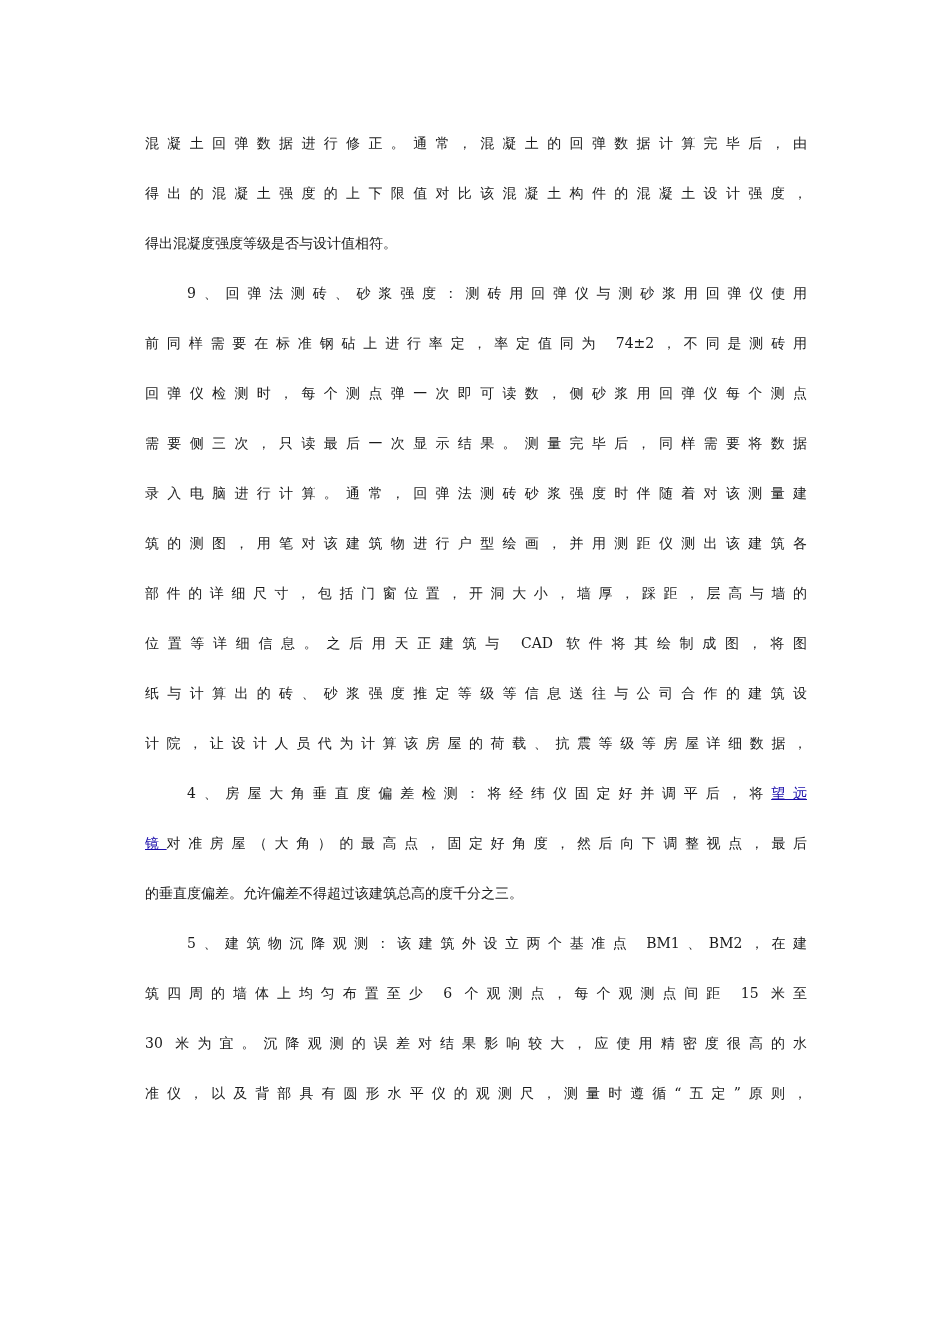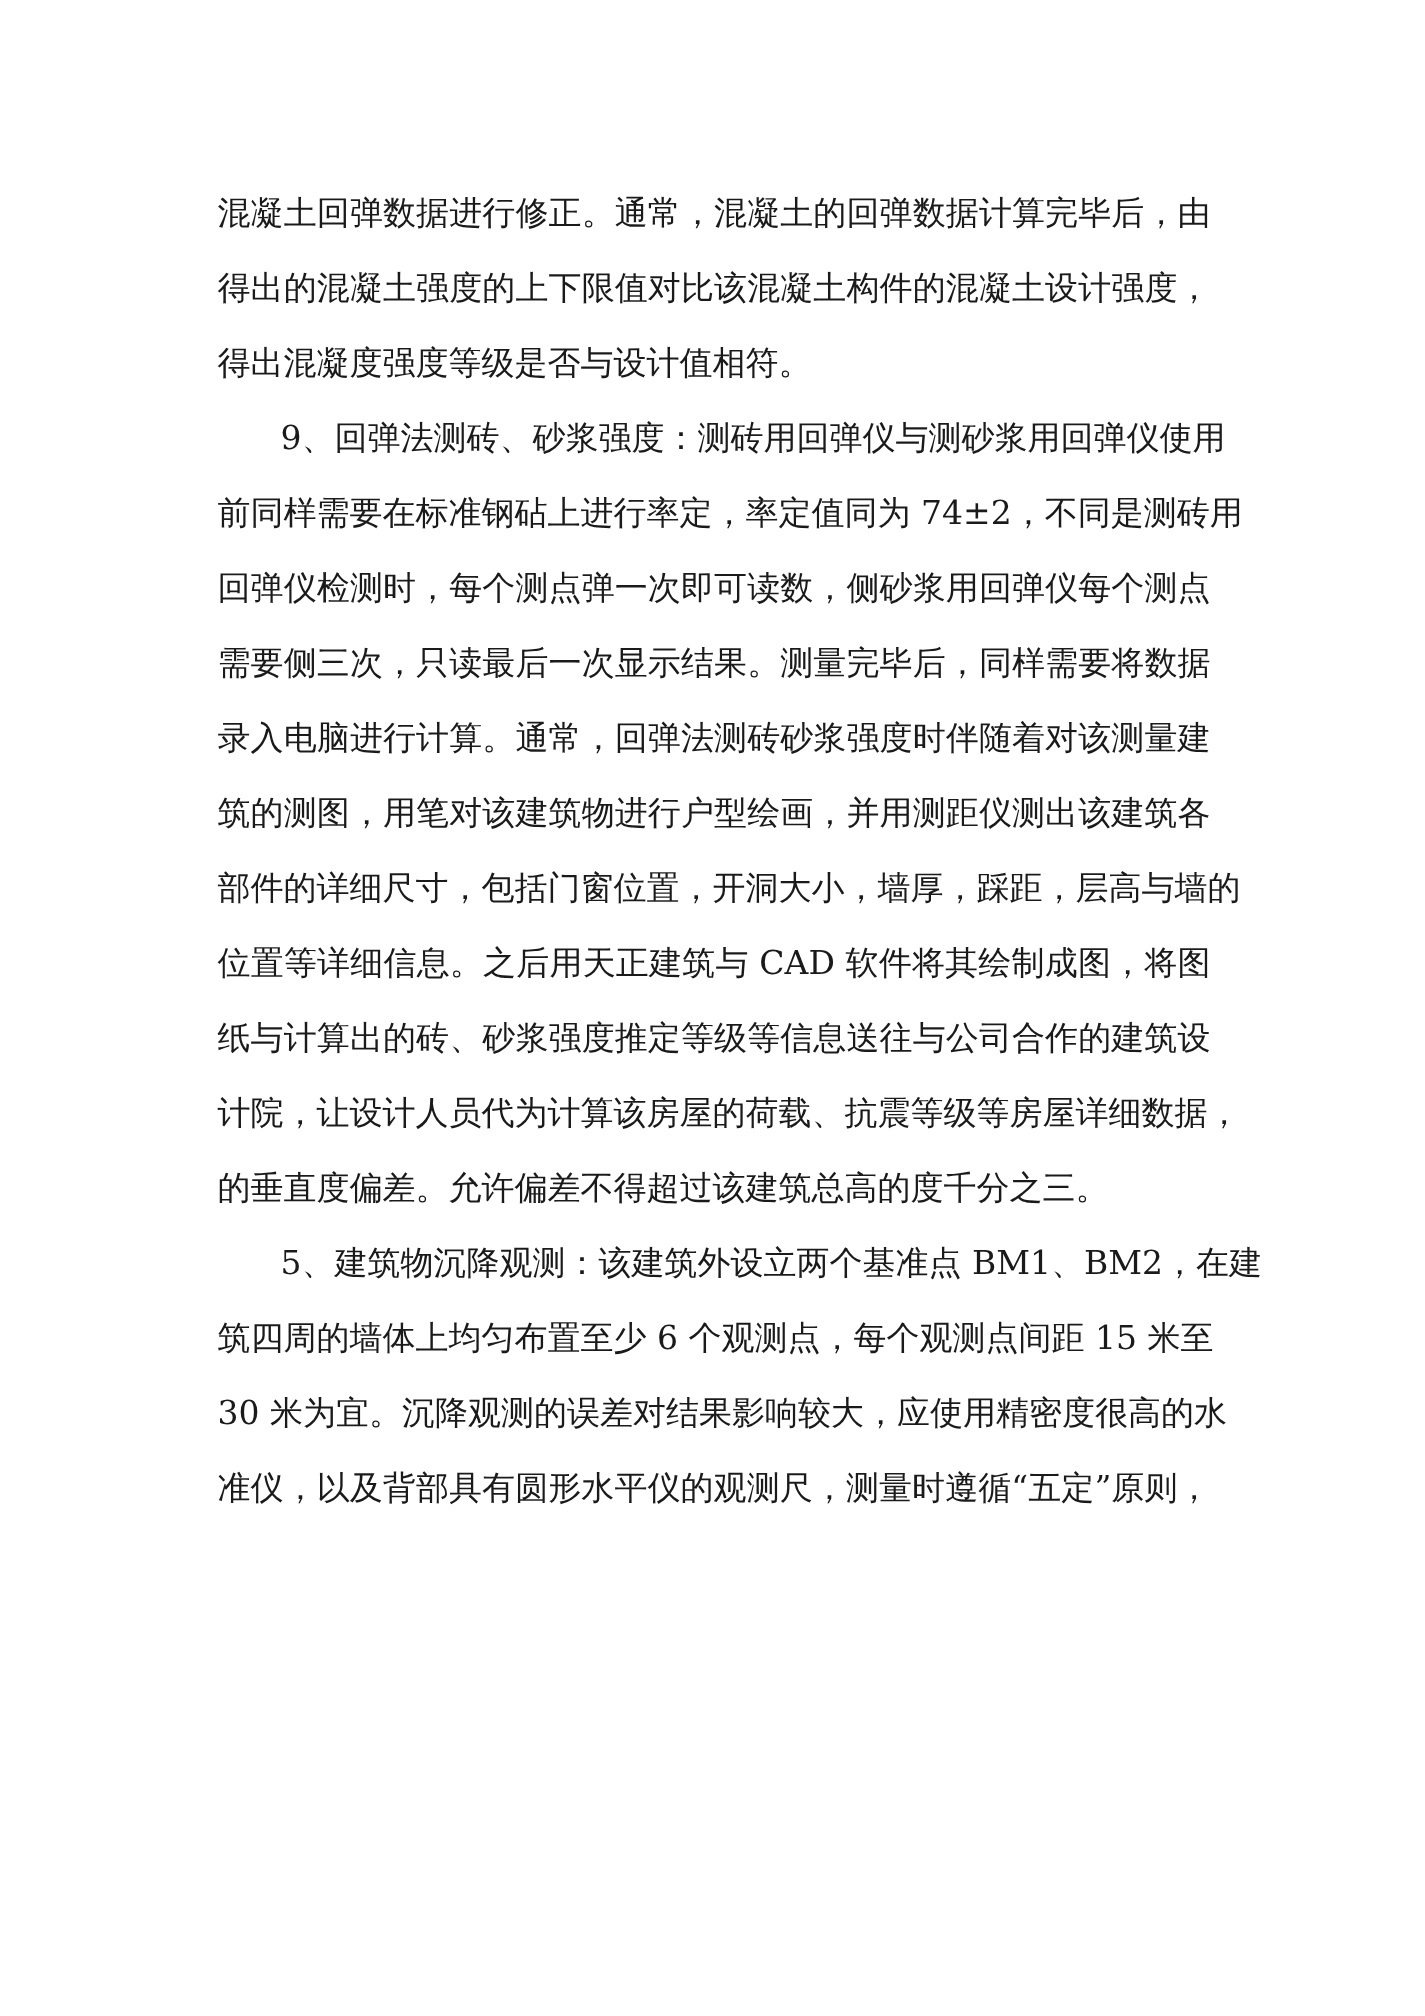--- a/index.html
+++ b/index.html
@@ -1,19 +1,19 @@
 <!DOCTYPE html>
 <html><head>
 <meta charset="utf-8">
 <style>
   html, body { margin: 0; padding: 0; background: #ffffff; }
   body { width: 950px; height: 1344px; position: relative; overflow: hidden;
          font-family: "DejaVu Serif", "Liberation Serif", serif; color: #1a1a1a; }
   .page { position: absolute; left: 145px; top: 118px; width: 662px; }
-  .line { height: 50px; line-height: 50px; font-size: 22px; white-space: nowrap;
+  .line { height: 50px; line-height: 50px; font-size: 14px; white-space: nowrap;
           text-align: justify; text-align-last: justify; letter-spacing: 0; }
   .line.last { text-align-last: left; }
   .line.indent { padding-left: 42px; }
   .link { color: #1a0dab; text-decoration: underline; }
 </style>
 </head>
 <body>
 
 <div class="page">
   <div class="line">混凝土回弹数据进行修正。通常，混凝土的回弹数据计算完毕后，由</div>
@@ -24,19 +24,21 @@
   <div class="line">前同样需要在标准钢砧上进行率定，率定值同为 74±2，不同是测砖用</div>
   <div class="line">回弹仪检测时，每个测点弹一次即可读数，侧砂浆用回弹仪每个测点</div>
   <div class="line">需要侧三次，只读最后一次显示结果。测量完毕后，同样需要将数据</div>
   <div class="line">录入电脑进行计算。通常，回弹法测砖砂浆强度时伴随着对该测量建</div>
   <div class="line">筑的测图，用笔对该建筑物进行户型绘画，并用测距仪测出该建筑各</div>
   <div class="line">部件的详细尺寸，包括门窗位置，开洞大小，墙厚，踩距，层高与墙的</div>
   <div class="line">位置等详细信息。之后用天正建筑与 CAD 软件将其绘制成图，将图</div>
   <div class="line">纸与计算出的砖、砂浆强度推定等级等信息送往与公司合作的建筑设</div>
   <div class="line">计院，让设计人员代为计算该房屋的荷载、抗震等级等房屋详细数据，</div>
 
+  <div class="line indent"><span>4、房屋大角垂直度偏差检测：将经纬仪固定好并调平后，将</span><a class="link">望远</a></div>
+  <div class="line"><a class="link">镜</a><span>对准房屋（大角）的最高点，固定好角度，然后向下调整视点，最后</span></div>
   <div class="line last">的垂直度偏差。允许偏差不得超过该建筑总高的度千分之三。</div>
 
   <div class="line indent">5、建筑物沉降观测：该建筑外设立两个基准点 BM1、BM2，在建</div>
   <div class="line">筑四周的墙体上均匀布置至少 6 个观测点，每个观测点间距 15 米至</div>
   <div class="line">30 米为宜。沉降观测的误差对结果影响较大，应使用精密度很高的水</div>
   <div class="line">准仪，以及背部具有圆形水平仪的观测尺，测量时遵循“五定”原则，</div>
 </div>
 
 </body></html>

